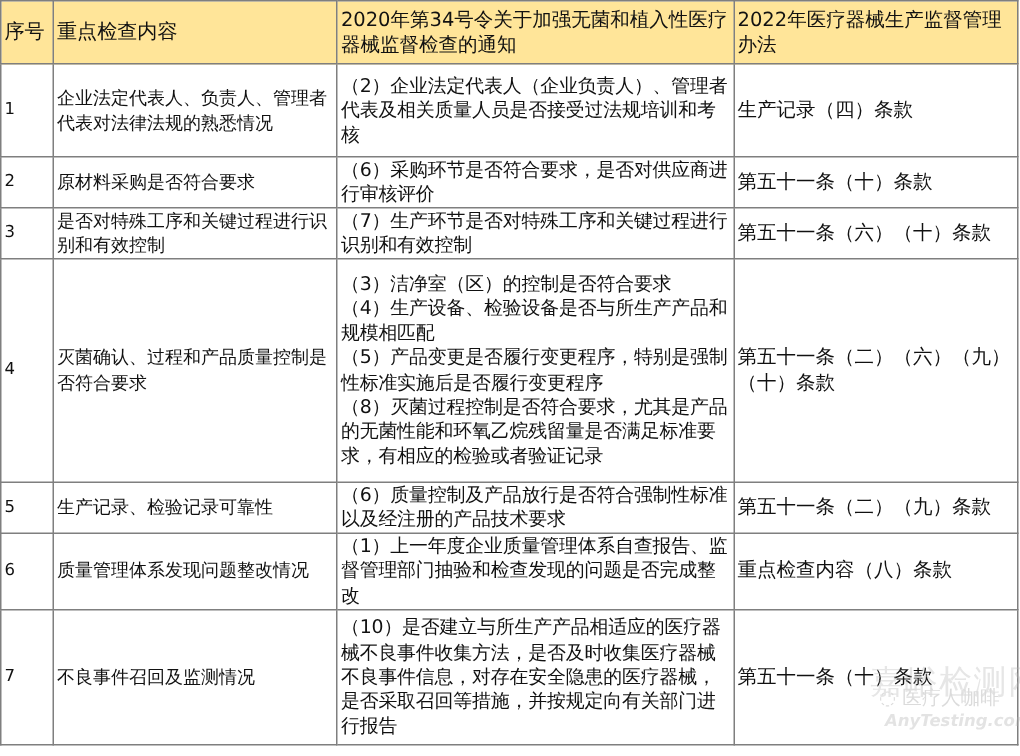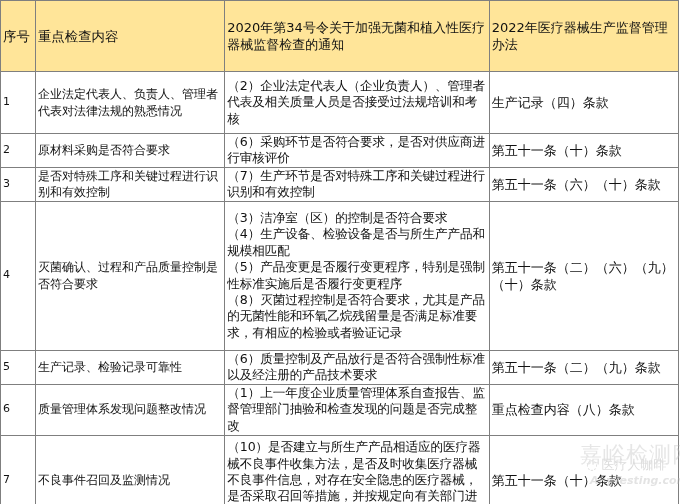--- a/index.html
+++ b/index.html
@@ -22,21 +22,21 @@
     background: #ffe599;
     color: #111111;
     font-size: 13px;
     line-height: 17px;
   }
   table.grid th.h-idx, table.grid th.h-focus { font-size: 13.4px; }
   .c1 { width: 34px; }
   .c2 { width: 184px; }
   .c3 { width: 257px; }
   .c4 { width: 184px; }
-  tr.h-row { height: 71px; }
+  tr.h-row { height: 42px; }
   tr.r1 { height: 62px; }
   tr.r2 { height: 29px; }
   tr.r3 { height: 33px; }
   tr.r4 { height: 149px; }
   tr.r5 { height: 34px; }
   tr.r6 { height: 51px; }
   tr.r7 { height: 90px; }
   td.idx { font-size: 11px; }
   td.req { font-size: 12px; }
   td.notice { font-size: 12.6px; letter-spacing: -0.1px; margin-top: 33px; }

